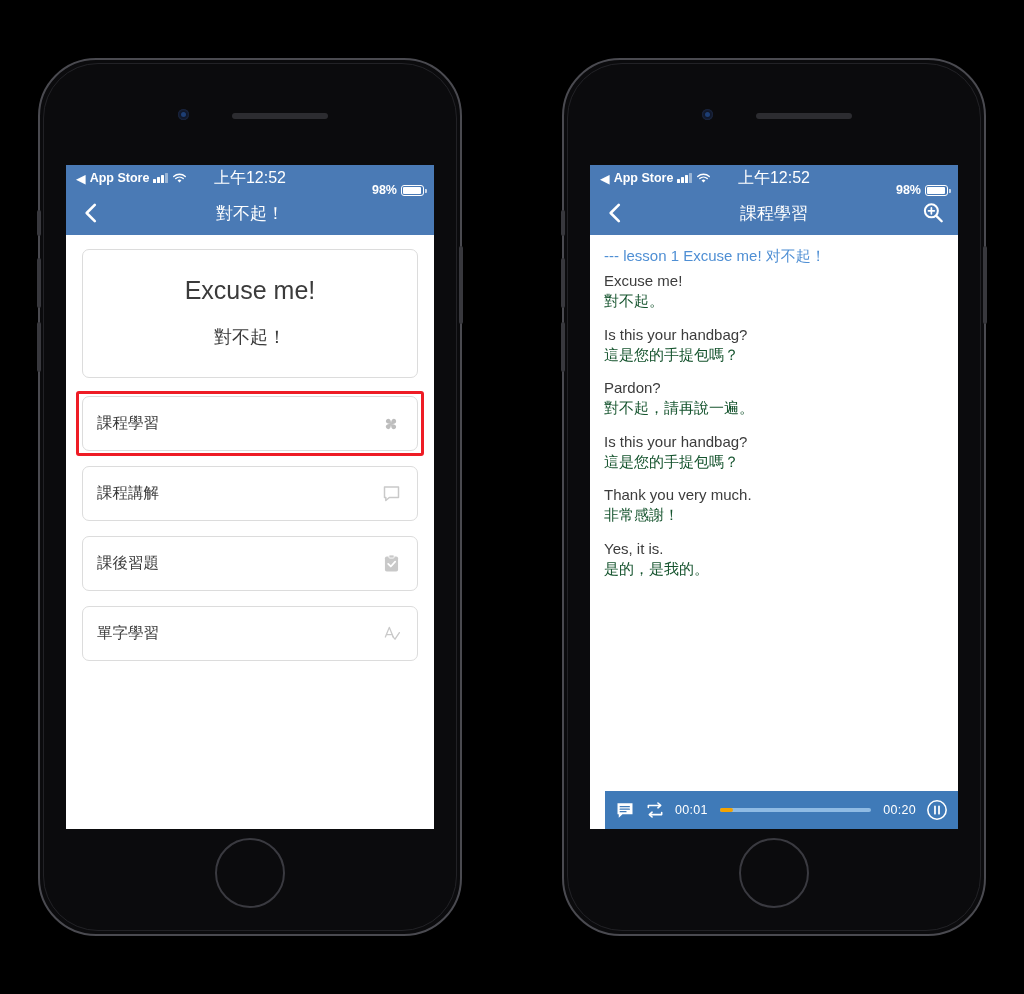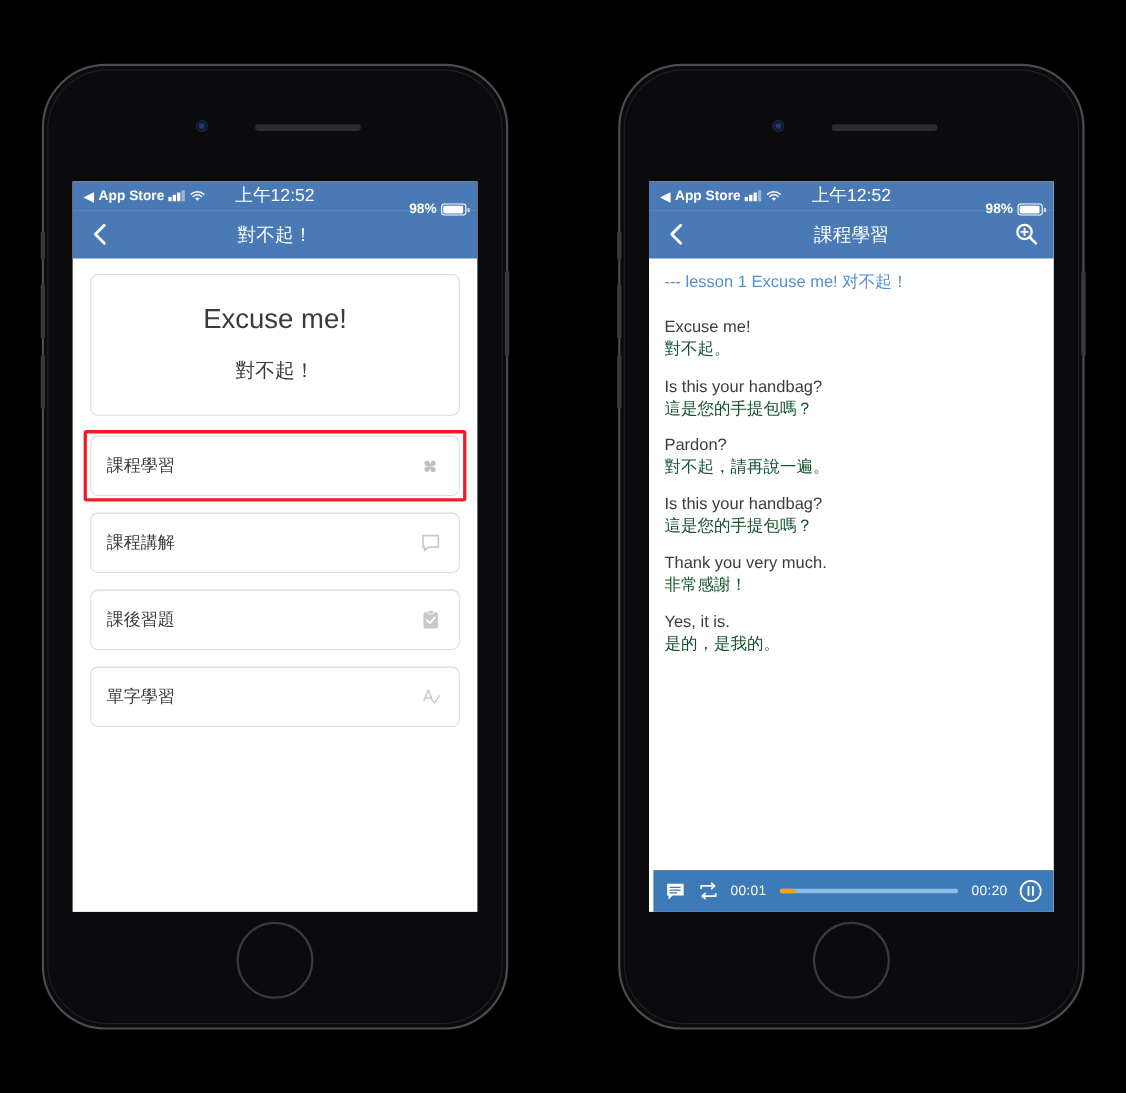--- a/index.html
+++ b/index.html
@@ -220,30 +220,30 @@
   
   .content-right {
     height: calc(100% - 70px - 38px);
     padding: 12px 14px 0;
     box-sizing: border-box;
     overflow: hidden;
   }
   .lesson-head {
     color: #4f8fd4;
     font-size: 15px;
-    margin-bottom: 22px;
+    margin-bottom: 5px;
   }
   .dlg { margin-bottom: 13px; }
   .dlg .en { font-size: 15px; color: #3c3c3c; line-height: 1.35; }
   .dlg .zh { font-size: 15px; color: #14532d; line-height: 1.35; }
 
   
   .player {
     position: absolute;
-    left: 4px; right: 0; bottom: 0;
+    left: 15px; right: 0; bottom: 0;
     height: 38px;
     background: #3f7ab8;
     display: flex;
     align-items: center;
     gap: 10px;
     padding: 0 10px;
     box-sizing: border-box;
     color: #fff;
   }
   .player .picon { width: 20px; height: 20px; cursor: pointer; flex: none; }

